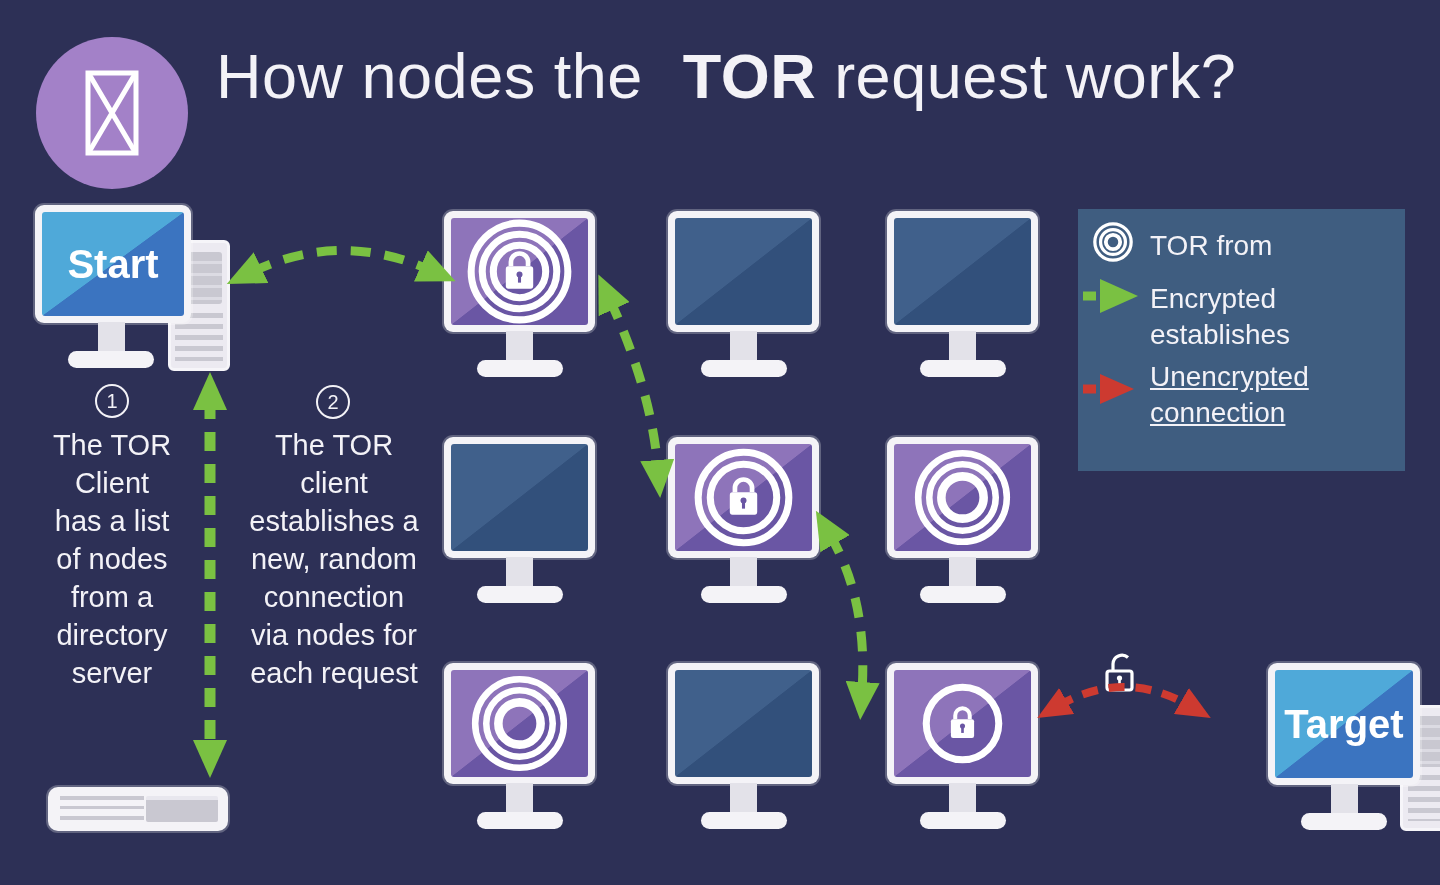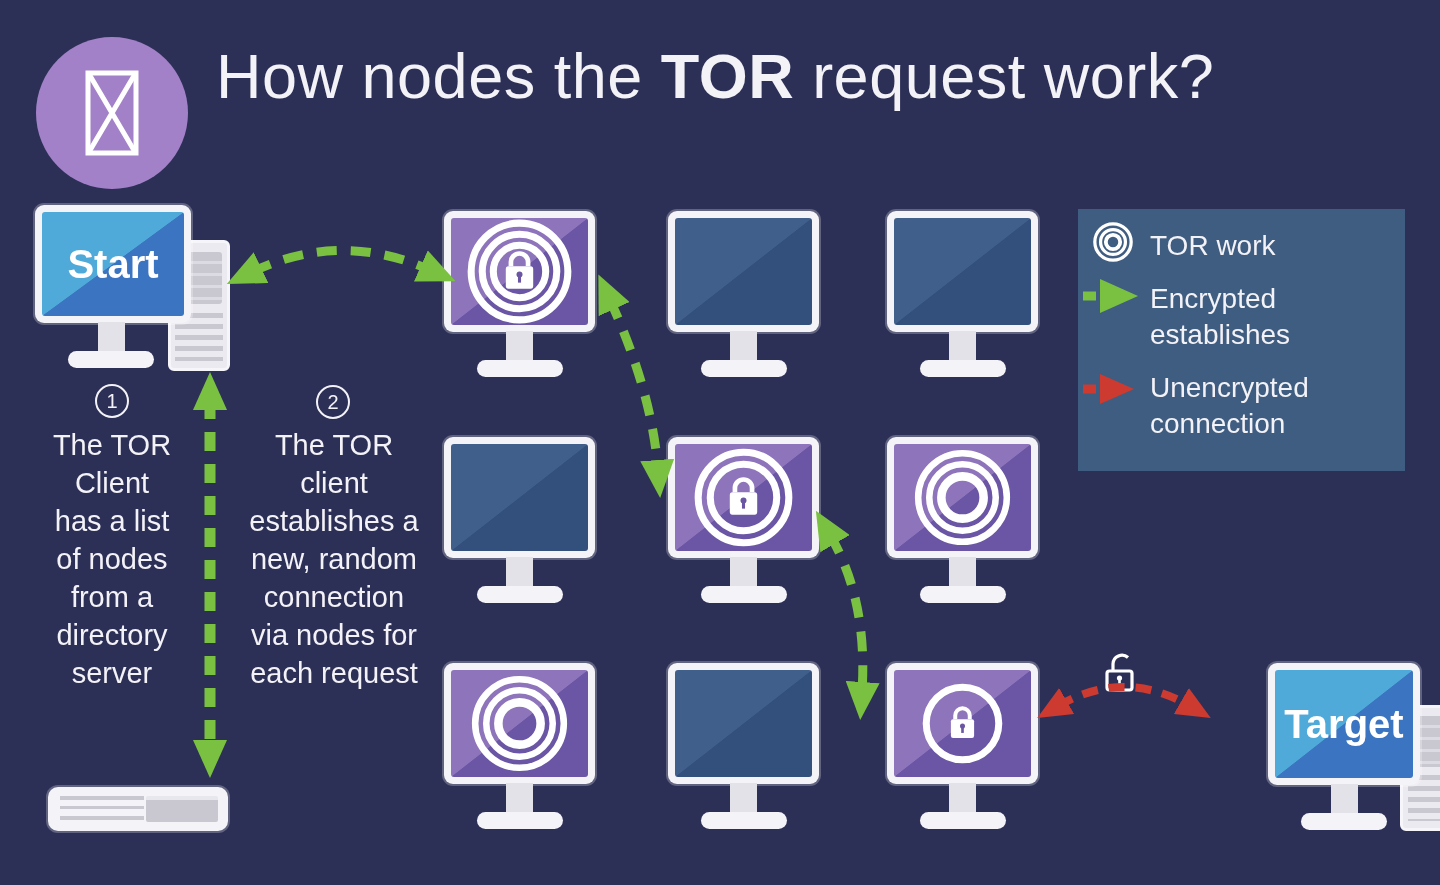--- a/index.html
+++ b/index.html
@@ -11,21 +11,21 @@
   }
   html,body{margin:0;padding:0;}
   body{background:#15162b;font-family:"Liberation Sans","DejaVu Sans",sans-serif;}
   #stage{position:relative;width:1440px;height:885px;background:var(--bg);overflow:hidden;}
 
   
   .logo{position:absolute;left:36px;top:37px;width:152px;height:152px;border-radius:50%;
         background:var(--logo);display:flex;align-items:center;justify-content:center;}
   .title{position:absolute;left:216px;top:40px;font-size:63px;font-weight:400;
          color:var(--text);letter-spacing:.5px;white-space:nowrap;}
-  .title b{font-weight:800;}
+  .title b{font-weight:800;margin-left:22px;}
 
   
   .computer,.monitor-wrap{position:absolute;}
   .frame{background:#f4f3f7;border-radius:9px;padding:7px;box-sizing:border-box;
          box-shadow:0 0 0 2px rgba(255,255,255,.25);}
   .screen{width:100%;height:100%;border-radius:3px;display:flex;align-items:center;justify-content:center;overflow:hidden;}
   .screen-tor{background:linear-gradient(to bottom right,var(--purple-l) 49.8%,var(--purple-d) 50.2%);}
   .screen-idle{background:linear-gradient(to bottom right,var(--blue-l) 49.8%,var(--blue-d) 50.2%);}
   .screen-user{background:linear-gradient(to bottom right,var(--user-l) 49.8%,var(--user-d) 50.2%);}
   .neck{width:27px;height:31px;margin:-1px auto 0;background:#e3e2e9;}
@@ -224,24 +224,24 @@
     <div class="server-lines"></div>
     <div class="server-panel"></div>
   </div>
 
   <div class="legend">
     <svg class="legend-icon" width="44" height="44" viewBox="-23 -23 46 46">
       <circle r="19" fill="none" stroke="#fff" stroke-width="3.4"></circle>
       <circle r="13" fill="none" stroke="#fff" stroke-width="3.4"></circle>
       <circle r="7.5" fill="none" stroke="#fff" stroke-width="4"></circle>
     </svg>
-    <div class="legend-label" style="top:19px;">TOR work</div>
+    <div class="legend-label" style="top:19px;">TOR from</div>
     <div class="legend-label" style="top:72px;">Encrypted
 establishes</div>
-    <div class="legend-label" style="top:161px;">Unencrypted
+    <div class="legend-label" style="top:150px;text-decoration:underline;">Unencrypted
 connection</div>
   </div>
 
   <div class="num-circle" style="left:95px;top:384px;">1</div>
   <div class="note" style="left:27px;top:426px;width:170px;">The TOR
 Client
 has a list
 of nodes
 from a
 directory

